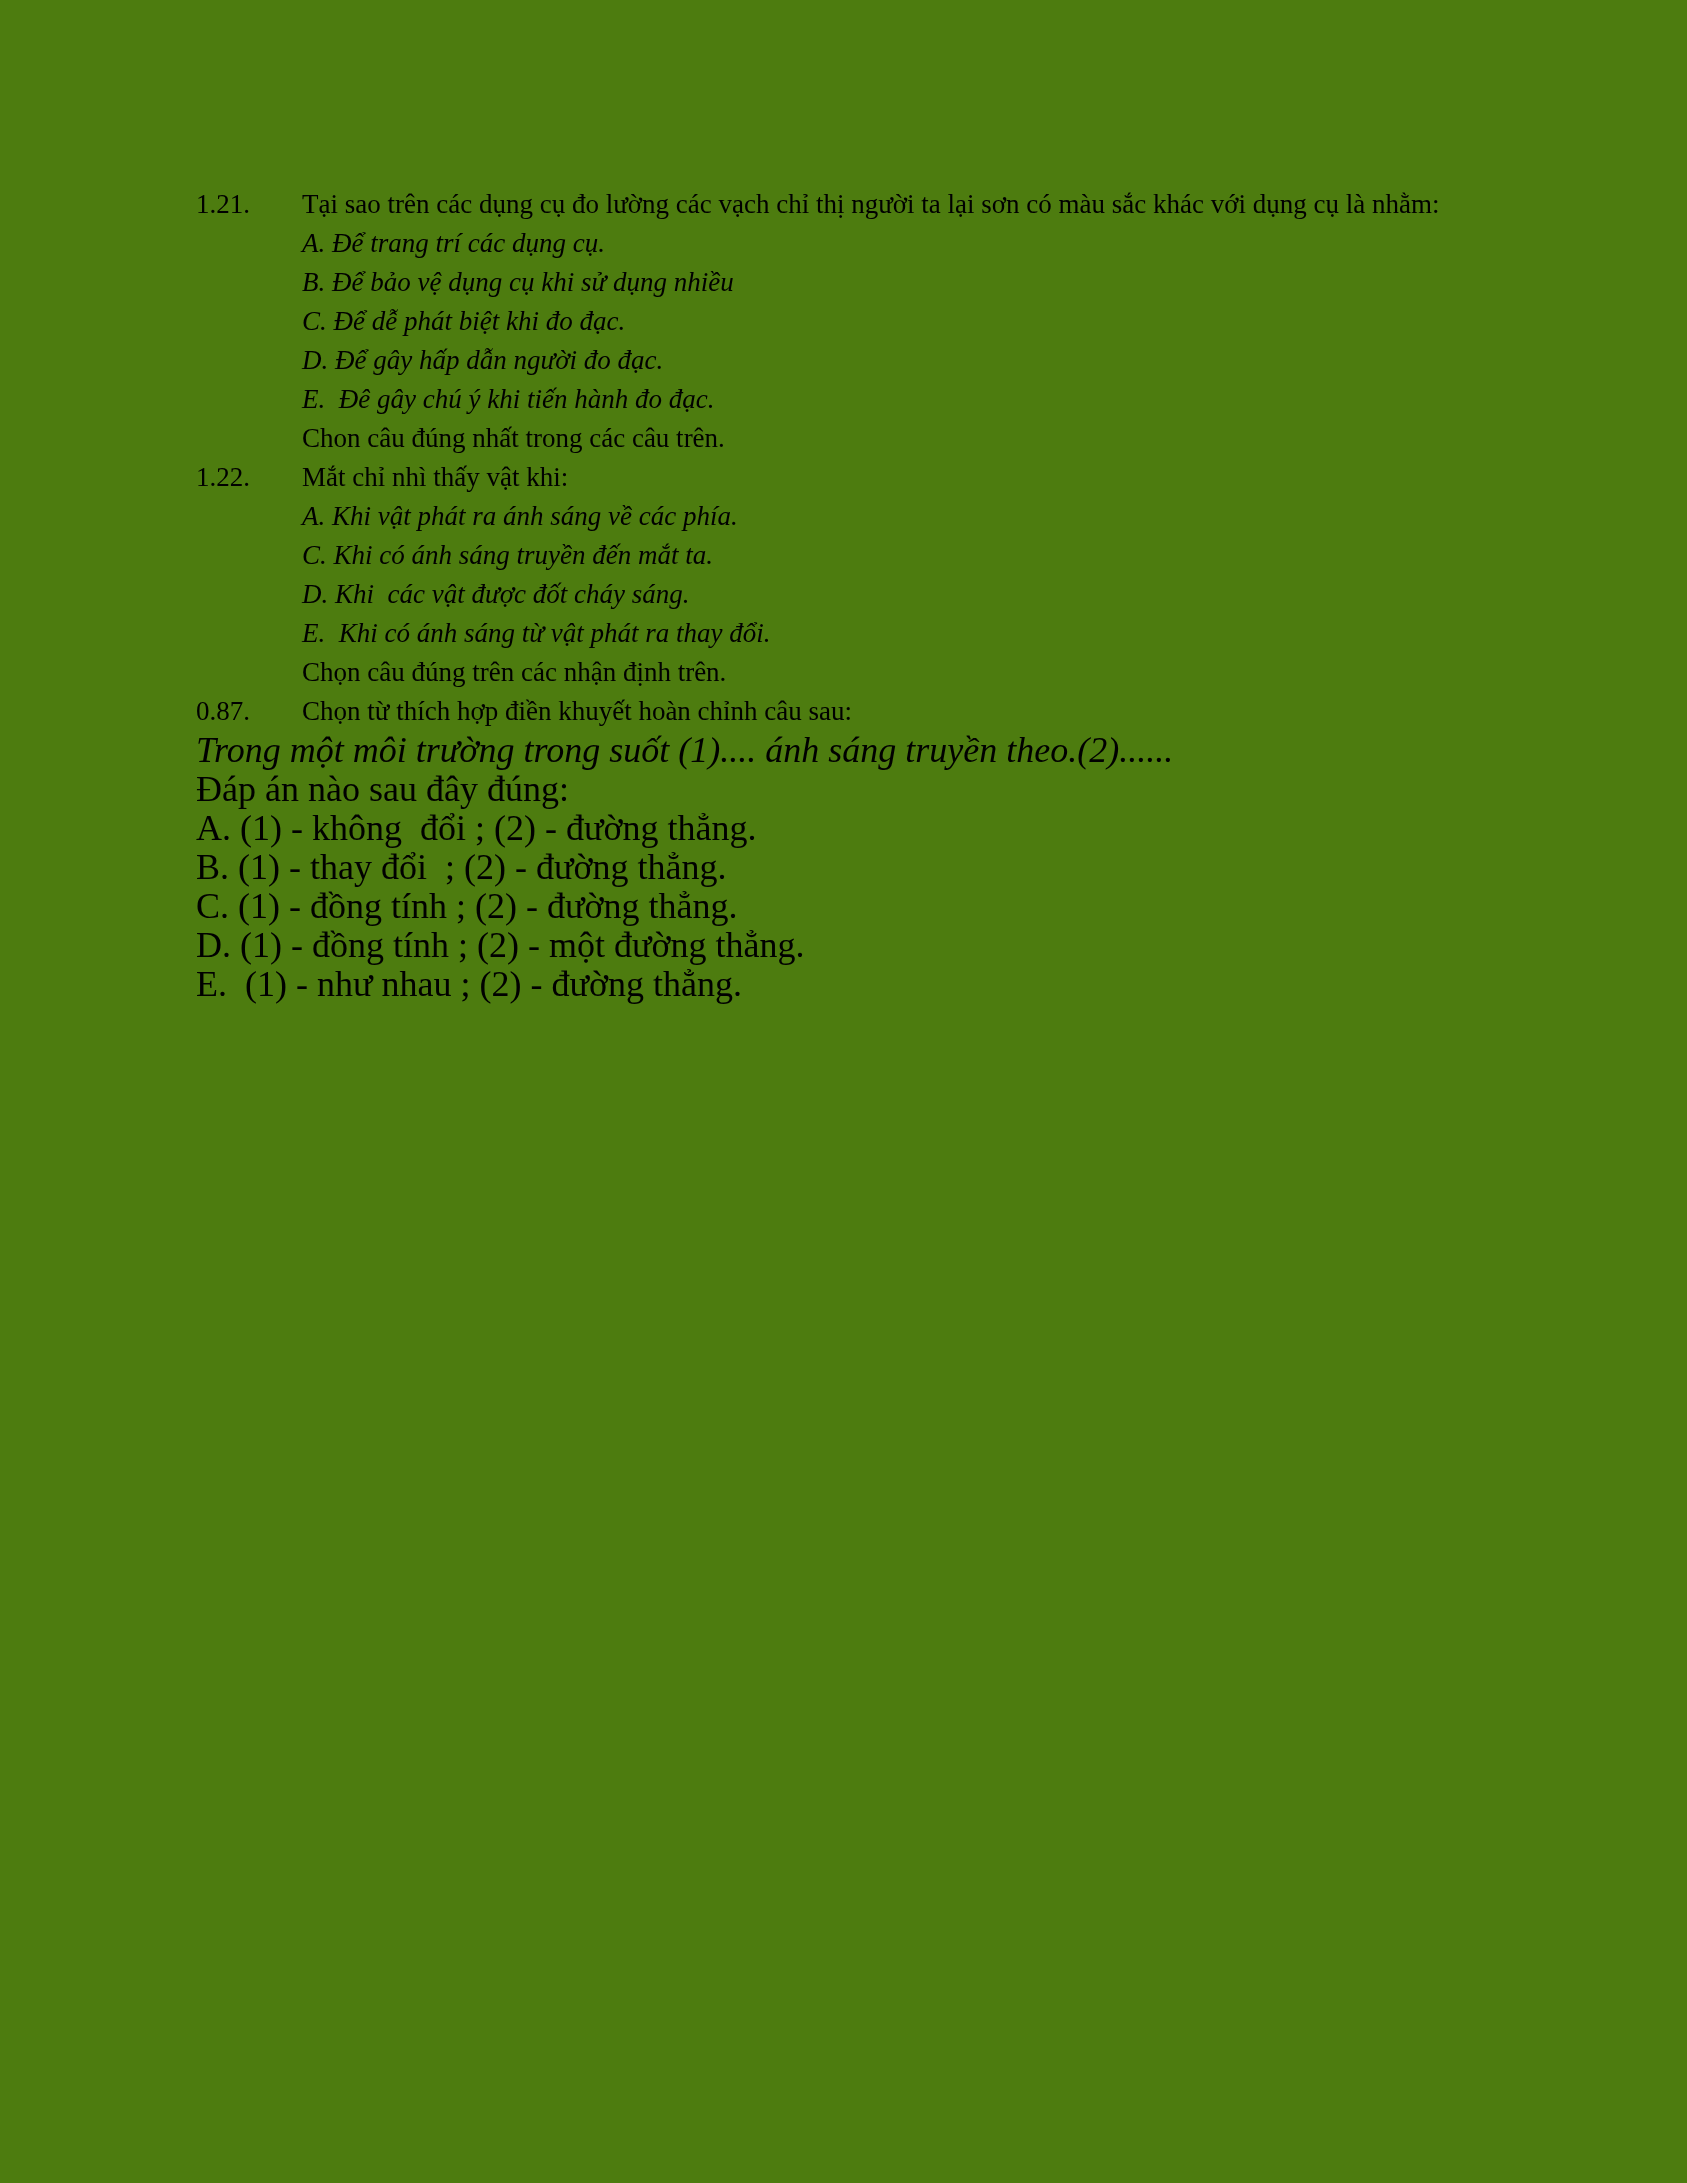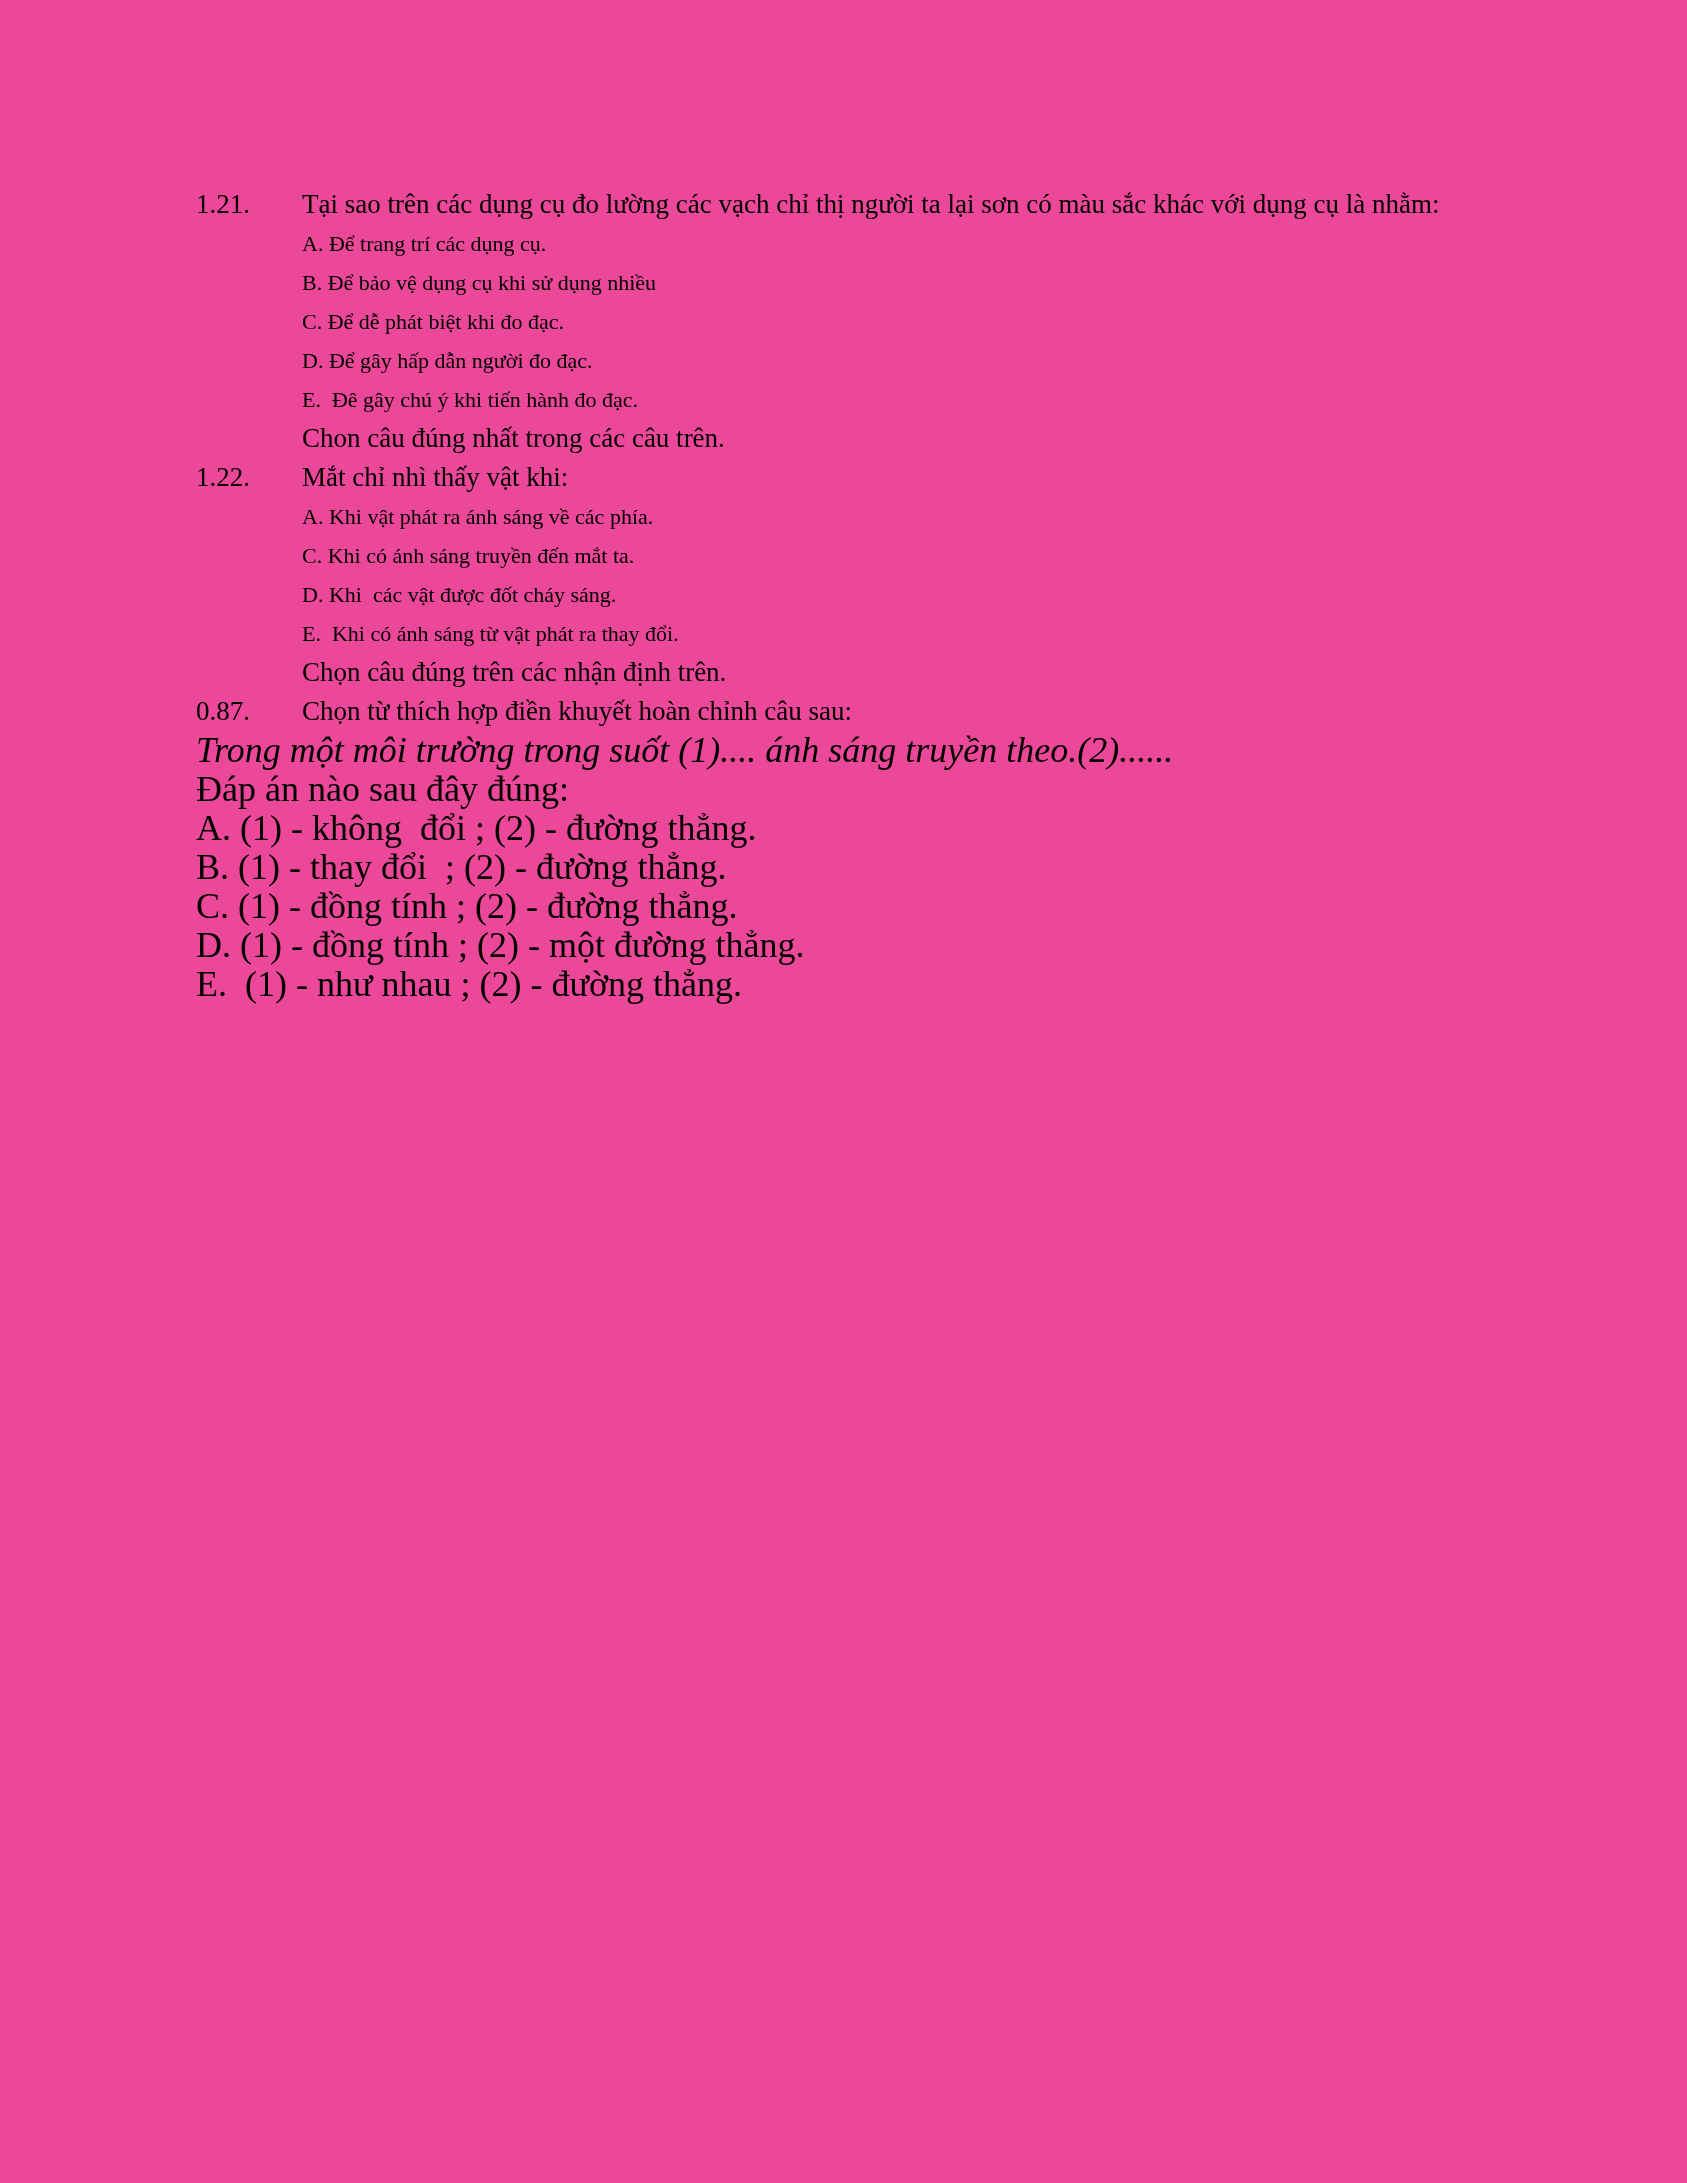--- a/index.html
+++ b/index.html
@@ -4,21 +4,21 @@
 <title>Document</title>
 <style>
   html, body {
     margin: 0;
     padding: 0;
     background: #ffffff;
   }
   .page {
     width: 1687px;
     height: 2183px;
-    background: #ec4899;
+    background: #4d7c0f;
     position: relative;
     box-sizing: border-box;
     font-family: "Liberation Serif", "DejaVu Serif", serif;
     color: #000000;
   }
   .content {
     position: absolute;
     left: 196px;
     top: 185px;
     width: 1297px;
@@ -43,23 +43,24 @@
     font-size: 27px;
     line-height: 39px;
     text-align: justify;
     text-justify: inter-word;
   }
   .q-text.nojust {
     text-align: left;
   }
   .opt {
     margin-left: 106px;
-    font-size: 22px;
+    font-size: 27px;
     line-height: 39px;
     white-space: pre-wrap;
+    font-style: italic;
   }
   .closing {
     margin-left: 106px;
     font-size: 27px;
     line-height: 39px;
   }
   .flush {
     margin-left: 0;
     font-size: 36px;
     line-height: 39px;

